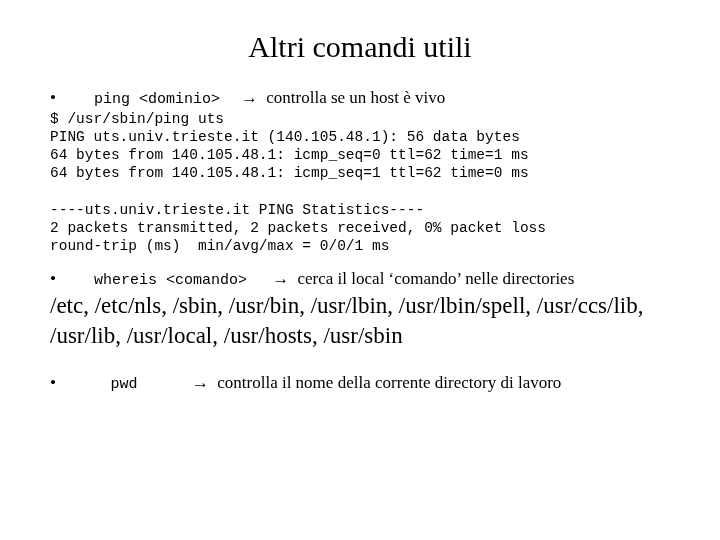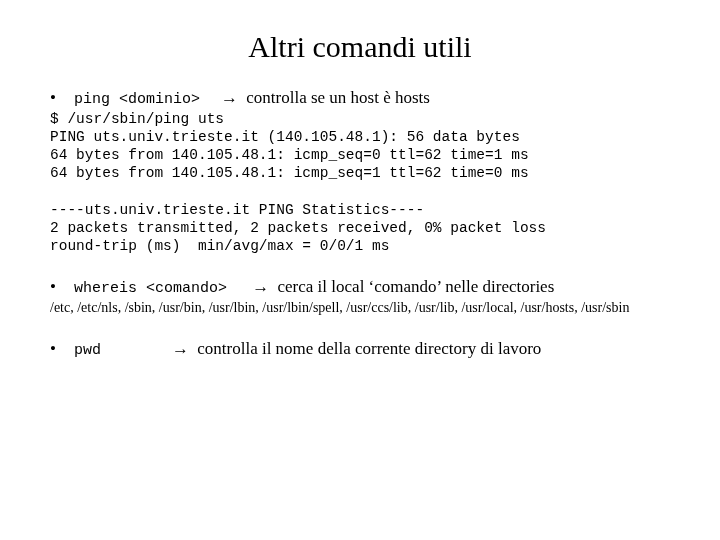--- a/index.html
+++ b/index.html
@@ -29,52 +29,53 @@
     font-size: 17px;
     margin: 4px 0 2px 0;
   }
   .bullet-dot {
     width: 24px;
     display: inline-block;
   }
   .mono {
     font-family: "Courier New", Courier, monospace;
     font-size: 15px;
+    margin-left: 20px;
   }
   .arrow {
     margin: 0 4px;
   }
   .codeblock {
     font-family: "Courier New", Courier, monospace;
     font-size: 14.5px;
     white-space: pre;
     line-height: 1.25;
-    margin: 2px 0 10px 0;
+    margin: 2px 0 2px 0;
   }
   .para {
-    font-size: 14px;
+    font-size: 23px;
     line-height: 1.3;
     margin: 2px 0 10px 0;
   }
   .gap { height: 8px; }
 </style>
 </head>
 <body>
 
 <div class="slide">
 
   <div class="title">Altri comandi utili</div>
 
   <div class="bullet-row">
     <span class="bullet-dot">•</span>
     <span>
       <span class="mono">ping &lt;dominio&gt;</span>
       &nbsp;&nbsp;
       <span class="arrow">→</span>
-      <span>controlla se un host è hosts</span>
+      <span>controlla se un host è vivo</span>
     </span>
   </div>
 
   <div class="codeblock">$ /usr/sbin/ping uts
 PING uts.univ.trieste.it (140.105.48.1): 56 data bytes
 64 bytes from 140.105.48.1: icmp_seq=0 ttl=62 time=1 ms
 64 bytes from 140.105.48.1: icmp_seq=1 ttl=62 time=0 ms
 
 ----uts.univ.trieste.it PING Statistics----
 2 packets transmitted, 2 packets received, 0% packet loss
@@ -92,20 +93,20 @@
     </span>
   </div>
 
   <div class="para">/etc, /etc/nls, /sbin, /usr/bin, /usr/lbin,  /usr/lbin/spell, /usr/ccs/lib, /usr/lib, /usr/local, /usr/hosts, /usr/sbin</div>
 
   <div class="gap"></div>
 
   <div class="bullet-row">
     <span class="bullet-dot">•</span>
     <span>
-      <span class="mono" style="display:inline-block; min-width:60px;">pwd</span>
+      <span class="mono" style="display:inline-block; min-width:60px;text-align:center;">pwd</span>
       &nbsp;&nbsp;&nbsp;&nbsp;&nbsp;&nbsp;
       <span class="arrow">→</span>
       <span>controlla il nome della corrente directory di lavoro</span>
     </span>
   </div>
 
 </div>
 
 </body></html>

